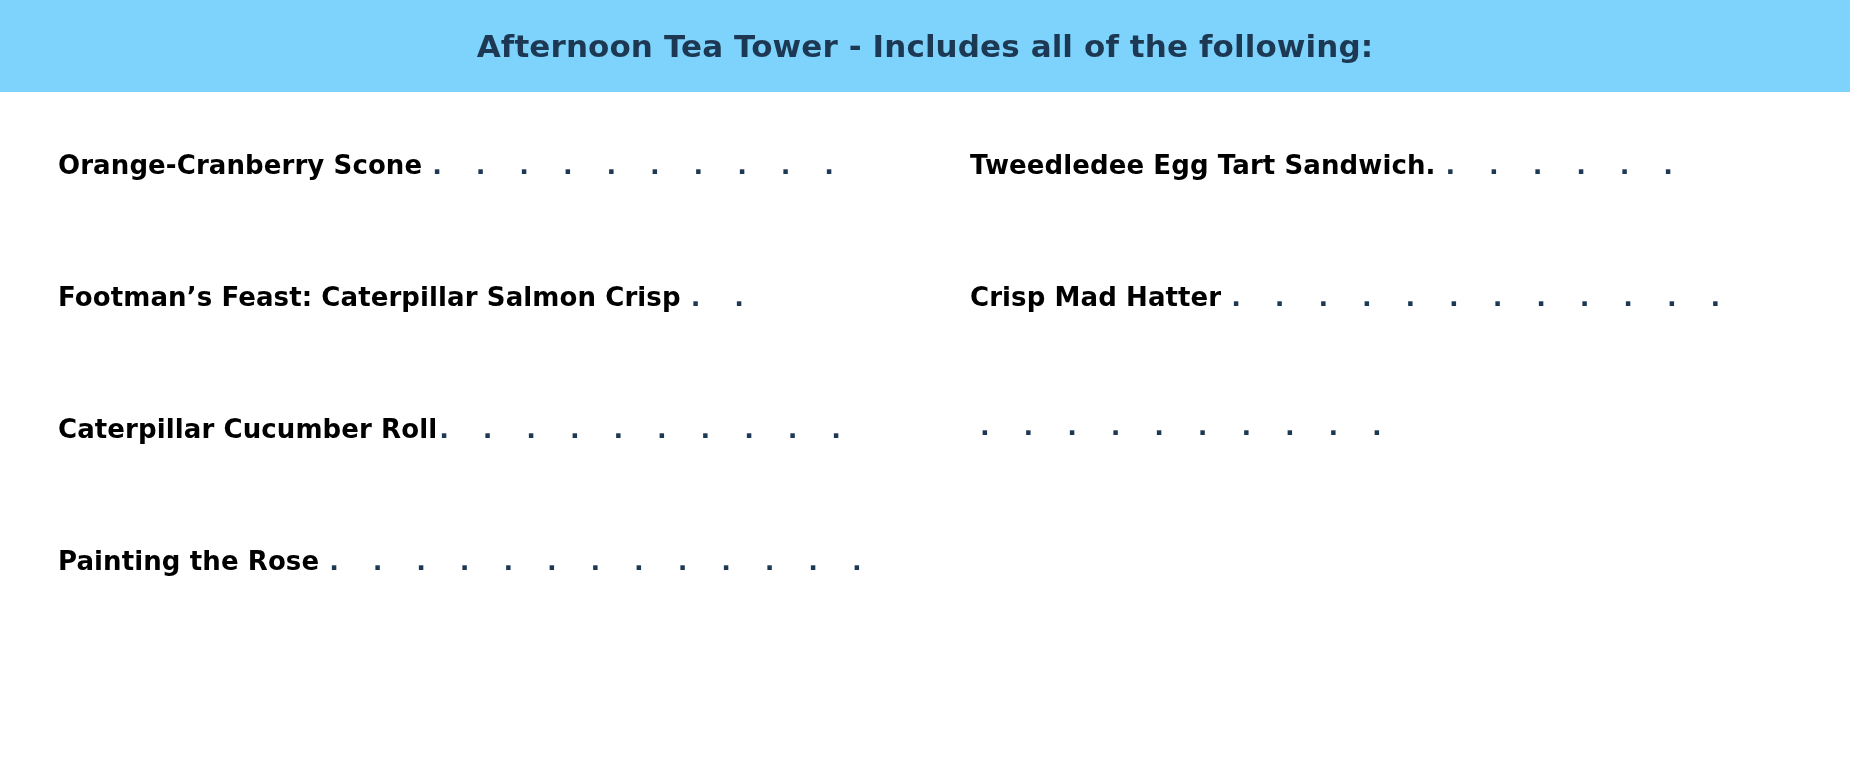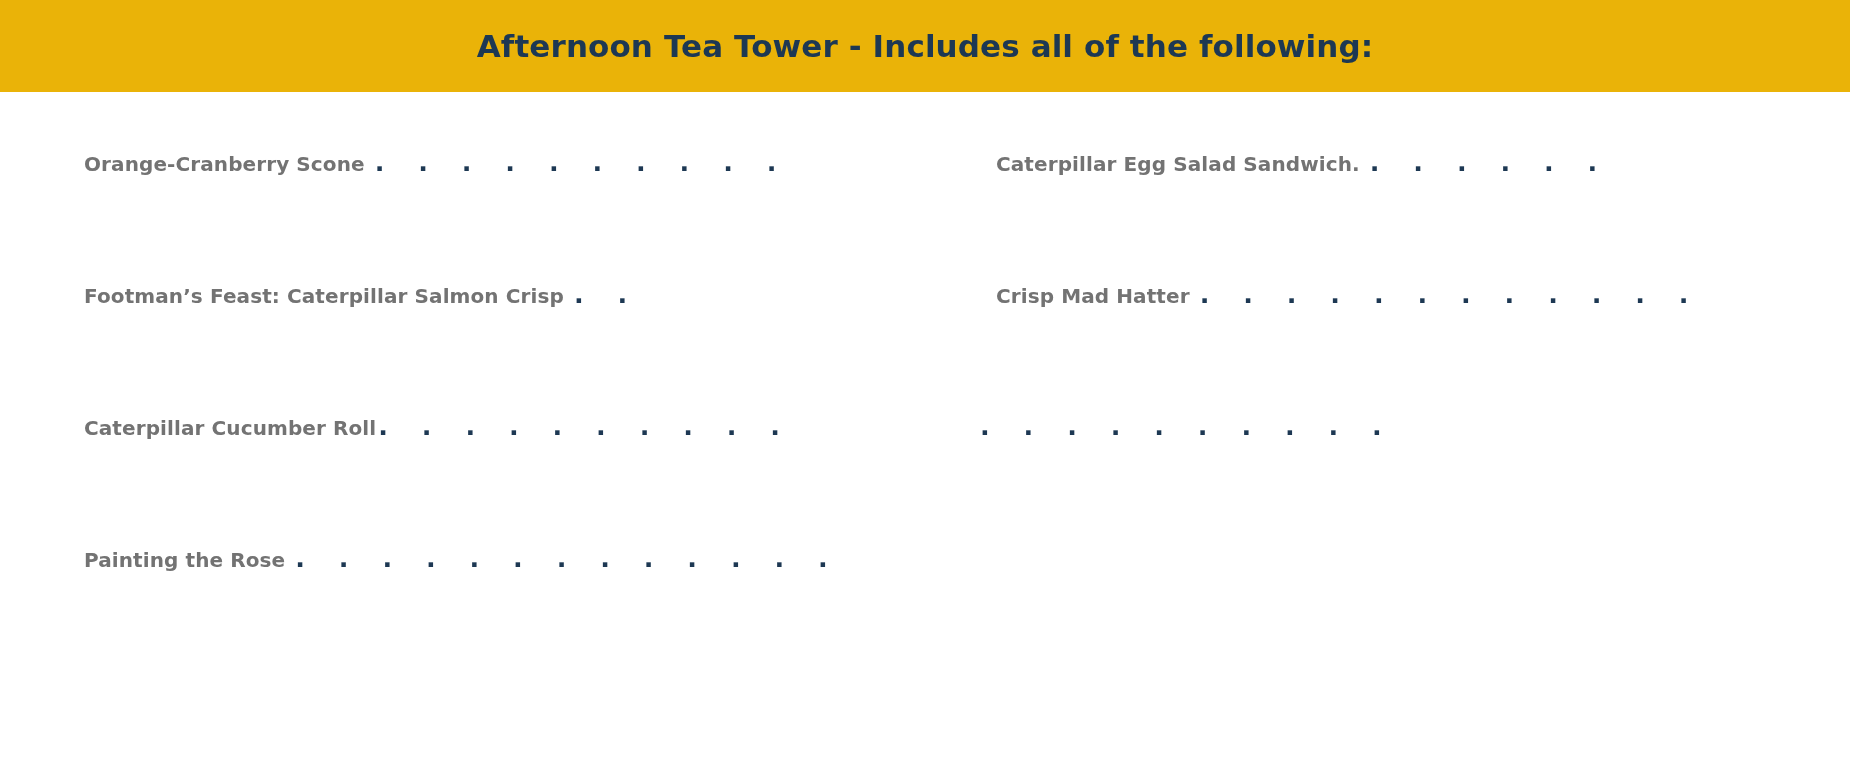--- a/index.html
+++ b/index.html
@@ -17,21 +17,21 @@
 
   .menu-panel {
     width: 1850px;
     height: 782px;
     background: #ffffff;
     display: flex;
     flex-direction: column;
   }
 
   .panel-header {
-    background: #eab308;
+    background: #7dd3fc;
     height: 92px;
     display: flex;
     align-items: center;
     justify-content: center;
     flex: none;
   }
 
   .panel-header-title {
     font-size: 31px;
     font-weight: bold;
@@ -64,26 +64,25 @@
 
   .menu-row {
     display: flex;
     align-items: baseline;
     height: 132px;
     overflow: hidden;
     white-space: nowrap;
   }
 
   .item-name {
-    font-size: 20px;
+    font-size: 26px;
     font-weight: bold;
-    color: #737373;
+    color: #000000;
     flex: none;
     letter-spacing: 0.1px;
-    margin-left: 26px;
   }
 
   .leader {
     flex: 1 1 auto;
     overflow: hidden;
     font-size: 25.5px;
     font-weight: bold;
     color: #1d3853;
     letter-spacing: 12.5px;
     margin-left: 10px;
@@ -129,21 +128,21 @@
           <span class="item-name">Painting the Rose</span>
           <span class="leader">. . . . . . . . . . . . .</span>
         </div>
 
       </div>
 
       <div class="column right">
 
 
         <div class="menu-row">
-          <span class="item-name">Caterpillar Egg Salad Sandwich.</span>
+          <span class="item-name">Tweedledee Egg Tart Sandwich.</span>
           <span class="leader">. . . . . .</span>
         </div>
 
         <div class="menu-row">
           <span class="item-name">Crisp Mad Hatter</span>
           <span class="leader">. . . . . . . . . . . .</span>
         </div>
 
         <div class="menu-row">
           <span class="leader">. . . . . . . . . .</span>

